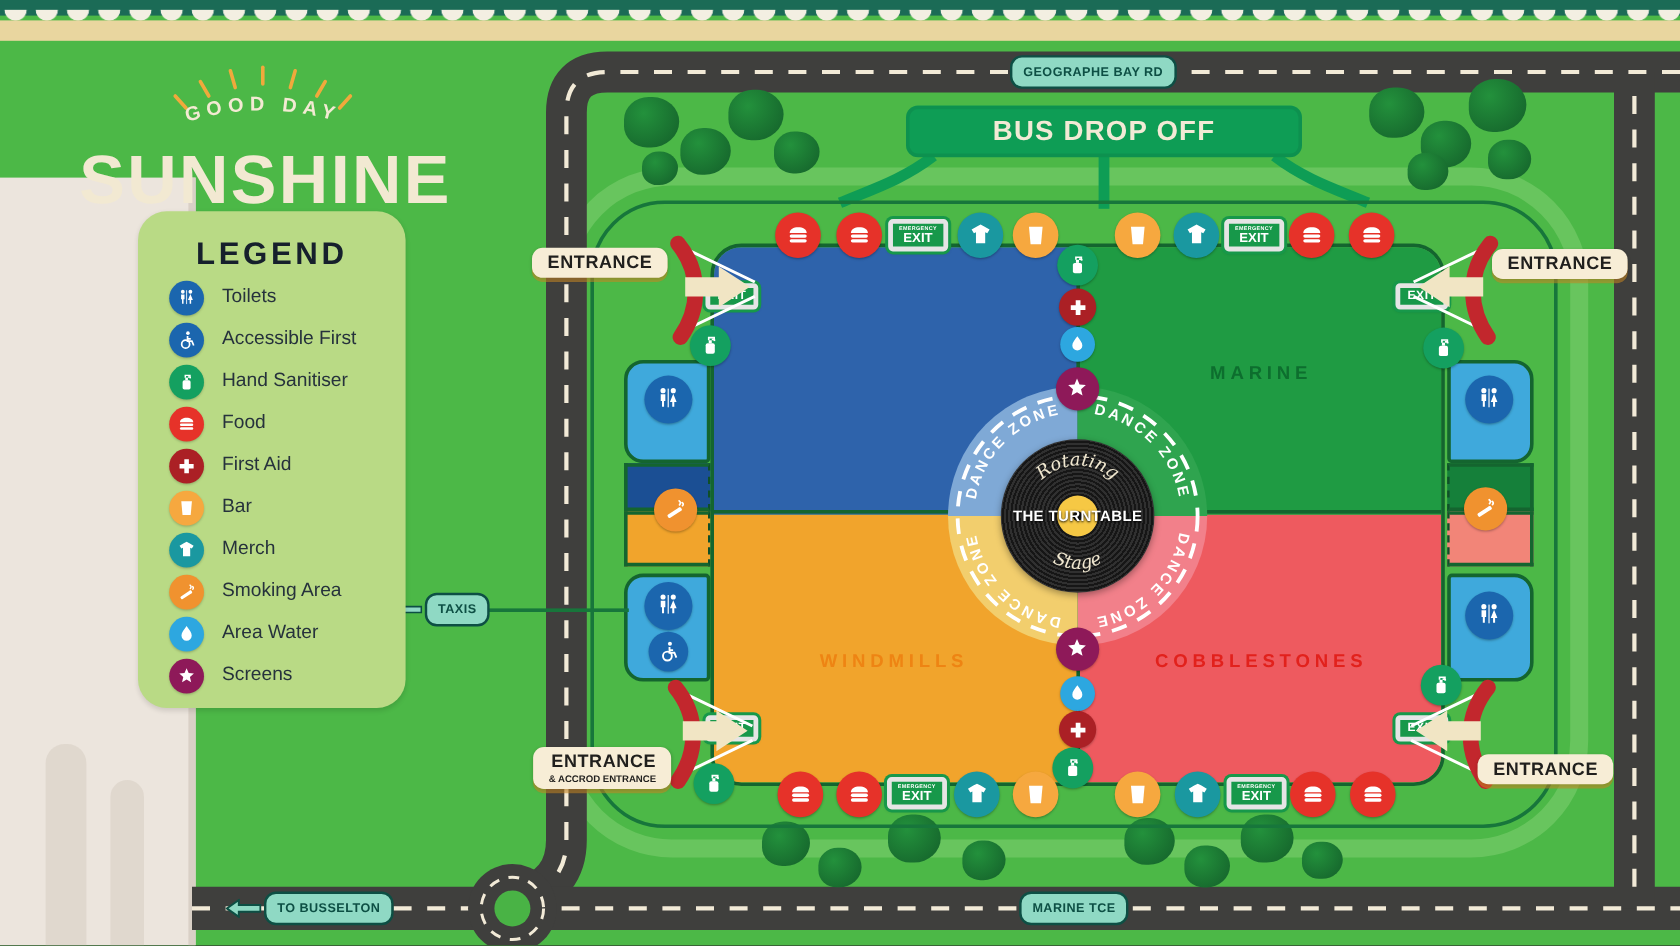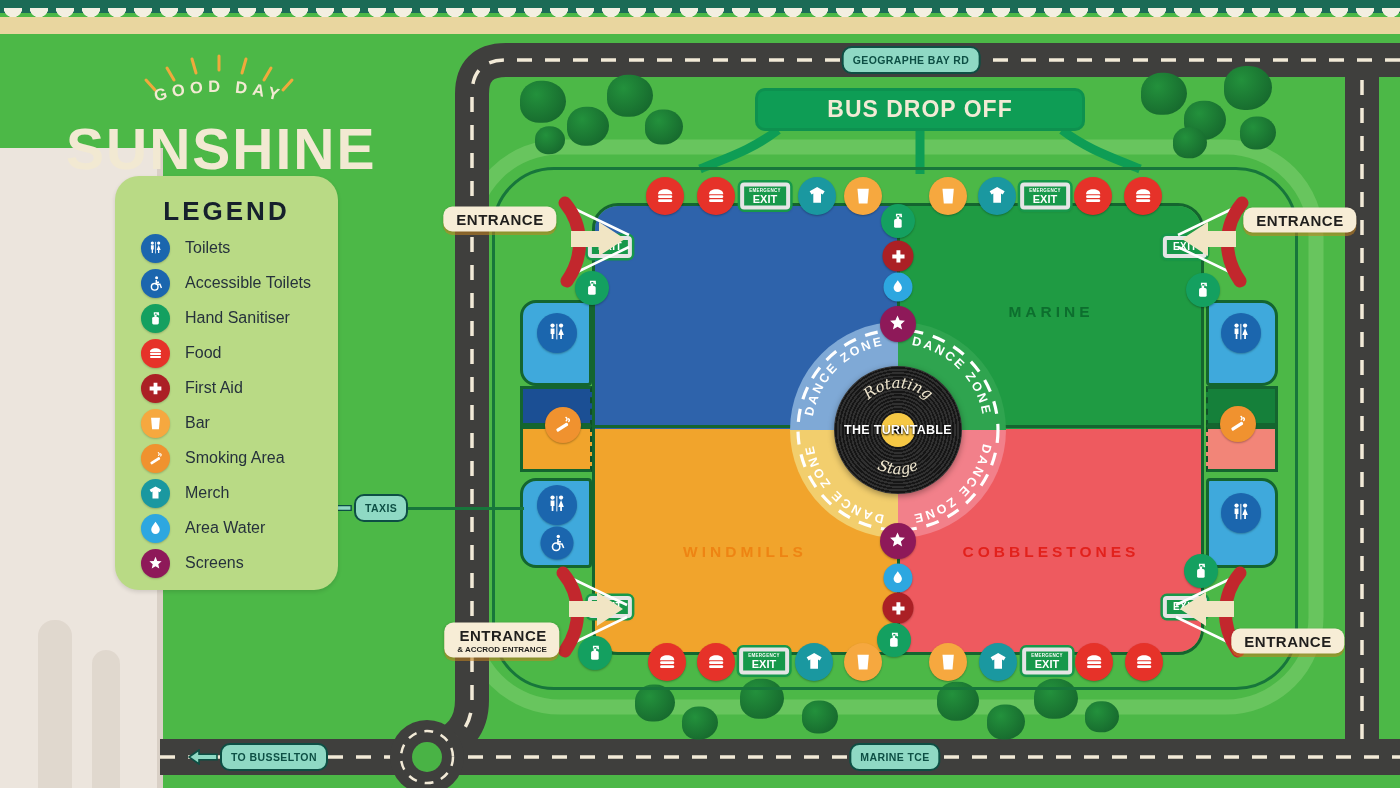--- a/index.html
+++ b/index.html
@@ -628,21 +628,21 @@
         <div class="leg-item">
           <span class="leg-ic" style="background:#1b66ae">
             <svg viewBox="0 0 24 24">
               <g>
                 <circle cx="13.4" cy="4.6" r="1.9" fill="#fff"></circle>
                 <path d="M13 7.5v5.5h4.6l1.9 4.6M13.2 10.5h3.2" fill="none" stroke="#fff" stroke-width="1.8"></path>
                 <circle cx="11" cy="16.2" r="4.2" fill="none" stroke="#fff" stroke-width="1.8"></circle>
               </g>
             </svg>
           </span>
-          <span class="leg-label">Accessible Toilets</span>
+          <span class="leg-label">Accessible First</span>
         </div>
         <div class="leg-item">
           <span class="leg-ic" style="background:#14a060">
             <svg viewBox="0 0 24 24">
               <g fill="#fff">
                 <rect x="7.8" y="10" width="8.4" height="9.6" rx="1.8"></rect>
                 <rect x="10.6" y="7.2" width="2.8" height="2.8"></rect>
                 <path d="M10.6 7.2V4.8h5v1.7h-2.2" fill="none" stroke="#fff" stroke-width="1.5"></path>
                 <rect x="15" y="6.4" width="1.6" height="1.6"></rect>
               </g>
@@ -670,44 +670,44 @@
           </span>
           <span class="leg-label">First Aid</span>
         </div>
         <div class="leg-item">
           <span class="leg-ic" style="background:#f6a83f">
             <svg viewBox="0 0 24 24">
               <path fill="#fff" d="M6.4 4.8h11.2l-1.3 14.4H7.7z"></path>
             </svg>
           </span>
           <span class="leg-label">Bar</span>
+        </div>
+        <div class="leg-item">
+          <span class="leg-ic" style="background:#1a98a0">
+            <svg viewBox="0 0 24 24">
+              <path fill="#fff" d="M9 4.6 12 3l3 1.6 4.4 2.6-1.9 3.1-1.7-.9v9H8.2v-9l-1.7.9-1.9-3.1z"></path>
+            </svg>
+          </span>
+          <span class="leg-label">Merch</span>
         </div>
         <div class="leg-item">
           <span class="leg-ic" style="background:#f0922f">
             <svg viewBox="0 0 24 24">
               <g fill="#fff">
                 <g transform="rotate(-33 12 14)">
                   <rect x="4.5" y="12.8" width="13.6" height="3.4" rx="1.2"></rect>
                   <rect x="15.2" y="12.8" width="2.9" height="3.4" rx="1.2" opacity=".5"></rect>
                 </g>
                 <path d="M15.6 4.6q2.1 1.6.3 3.4M18.3 6.1q1.6 1.3.2 2.7" fill="none" stroke="#fff" stroke-width="1.5" stroke-linecap="round"></path>
               </g>
             </svg>
           </span>
           <span class="leg-label">Smoking Area</span>
         </div>
         <div class="leg-item">
-          <span class="leg-ic" style="background:#1a98a0">
-            <svg viewBox="0 0 24 24">
-              <path fill="#fff" d="M9 4.6 12 3l3 1.6 4.4 2.6-1.9 3.1-1.7-.9v9H8.2v-9l-1.7.9-1.9-3.1z"></path>
-            </svg>
-          </span>
-          <span class="leg-label">Merch</span>
-        </div>
-        <div class="leg-item">
           <span class="leg-ic" style="background:#2da7e0">
             <svg viewBox="0 0 24 24">
               <path fill="#fff" d="M12 3.4c2.8 4 5.4 6.8 5.4 10a5.4 5.4 0 0 1-10.8 0c0-3.2 2.6-6 5.4-10z"></path>
             </svg>
           </span>
           <span class="leg-label">Area Water</span>
         </div>
         <div class="leg-item">
           <span class="leg-ic" style="background:#8e1959">
             <svg viewBox="0 0 24 24">

